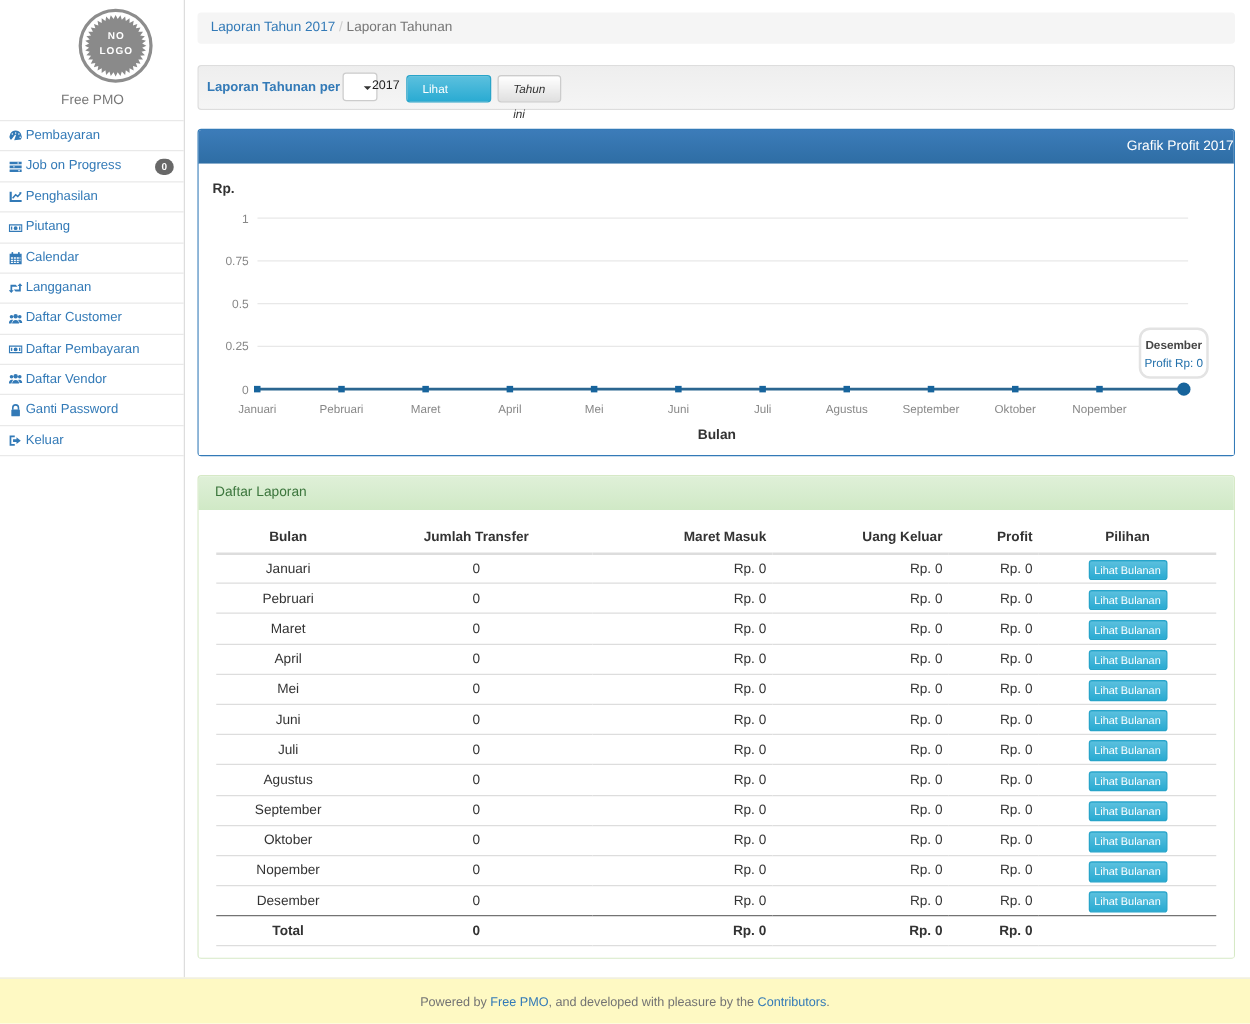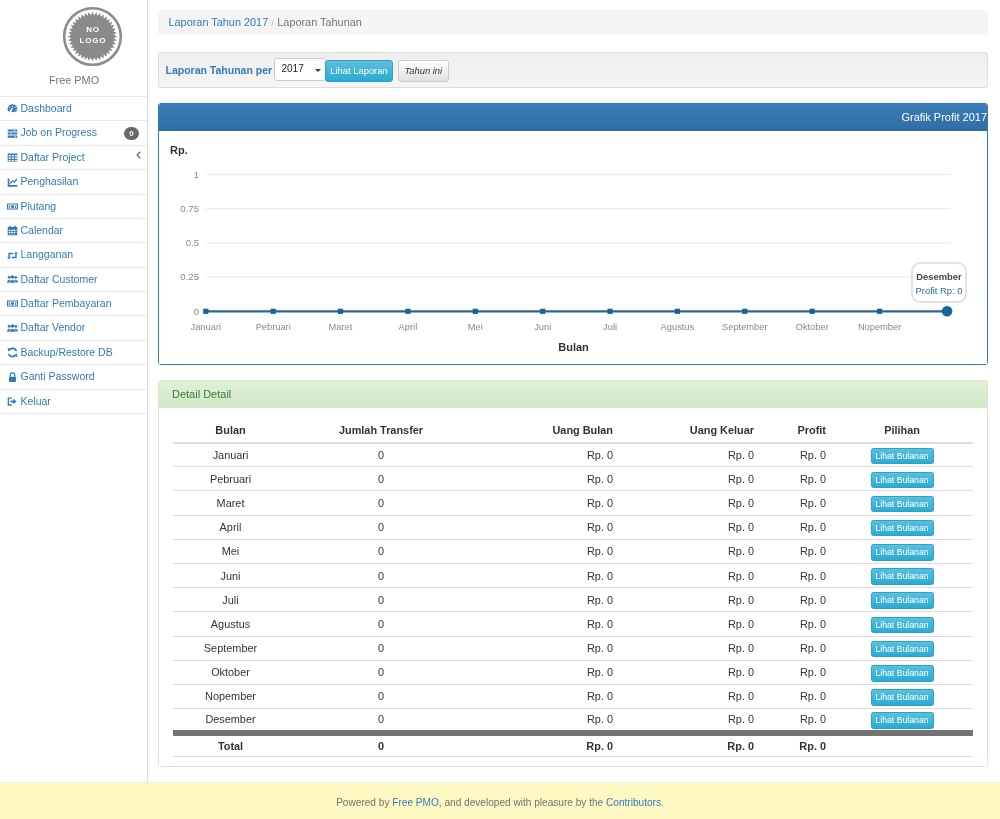--- a/index.html
+++ b/index.html
@@ -20,43 +20,43 @@
 .chev { position:absolute; left:136px; top:5.2px; }
 
 
 .main { position:absolute; left:148px; top:0; width:852px; height:782px; background:#fff; }
 .breadcrumb { position:absolute; left:10px; top:10px; width:830px; height:25px; background:#f5f5f5; border-radius:3px; line-height:25px; padding-left:10.5px; color:#777; font-size:10.9px; }
 .breadcrumb a { color:#337ab7; }
 .breadcrumb .sep { color:#ccc; padding:0 3px; }
 
 .well { position:absolute; left:10px; top:51.5px; width:830px; height:36px; background:linear-gradient(#eeeeee,#f5f5f5); border:1px solid #ddd; border-radius:3px; }
 .well .lbl { position:absolute; left:6.5px; top:0; line-height:34px; font-weight:bold; color:#337ab7; font-size:10.5px; }
-.sel { position:absolute; left:114.5px; top:5.5px; width:52px; height:23px; background:#fff; border:1px solid #ccc; border-radius:3px; font-size:10px; color:#222; line-height:20px; padding-left:7px; }
+.sel { position:absolute; left:114.5px; top:5.5px; width:28px; height:23px; background:#fff; border:1px solid #ccc; border-radius:3px; font-size:10px; color:#222; line-height:20px; padding-left:23px; }
 .sel .car { position:absolute; right:4px; top:9.5px; width:0; height:0; border-left:3px solid transparent; border-right:3px solid transparent; border-top:3.5px solid #333; }
-.btn { position:absolute; top:7.5px; height:22px; border-radius:3px; font-size:9.4px; text-align:center; line-height:20px; }
+.btn { position:absolute; top:7.5px; height:22px; border-radius:3px; font-size:9.4px; line-height:20px;padding-left:12px; }
 .btn-info { background:linear-gradient(#5bc0de,#2aabd2); border:1px solid #28a4c9; color:#fff; }
 .btn-default { background:linear-gradient(#ffffff,#e0e0e0); border:1px solid #ccc; color:#333; }
 .b1 { left:166px; width:68px; }
 .b2 { left:238.5px; width:51.5px;font-style:italic; }
 
 
 .panel1 { position:absolute; left:10px; top:102.5px; width:830px; height:262.5px; border:1px solid #337ab7; border-radius:3px; }
 .panel1 .hd { height:27px; background:linear-gradient(#3c7cb9,#2e6da4); color:#fff; font-size:11px; line-height:27px; padding-left:14px; border-radius:2px 2px 0 0;text-align:right; }
 .panel1 .bd { position:relative; height:233.5px; background:#fff;text-align:right; }
 
 
 .panel2 { position:absolute; left:10px; top:380px; width:830px; height:386.5px; border:1px solid #d6e9c6; border-radius:3px; }
 .panel2 .hd { height:27px; background:linear-gradient(#dff0d8,#d0e9c6); color:#3c763d; font-size:11px; line-height:27px; padding-left:13px; border-radius:2px 2px 0 0; }
 .panel2 .bd { background:#fff; padding:11px 14px 0 14px; height:357.5px; }
 table { border-collapse:collapse; width:800px; table-layout:fixed; font-size:10.9px; color:#333; }
 th, td { height:24.2px; padding:0 5px; overflow:hidden; }
 thead th { border-bottom:2px solid #ddd; height:23.5px; }
 tbody td { border-top:1px solid #ddd; }
 tbody tr:first-child td { border-top:none; }
-tfoot td { border-top:6px solid #737373; border-bottom:1px solid #ddd; font-weight:bold; }
+tfoot td { border-top:1px solid #737373; border-bottom:1px solid #ddd; font-weight:bold; }
 .c1 { width:115px; text-align:center; }
 .c2 { width:186px; text-align:center; }
 .c3 { width:144px; text-align:right; }
 .c4 { width:141px; text-align:right; }
 .c5 { width:72px;  text-align:right; }
 .c6 { width:142px; text-align:center; }
 .btn-tbl { display:inline-block; position:relative; top:1px; width:63px; height:16.5px; background:linear-gradient(#5bc0de,#2aabd2); border:1px solid #28a4c9; border-radius:2.5px; color:#fff; font-size:8.7px; line-height:15px; text-align:center; vertical-align:middle; }
 
 
 .footer { position:absolute; left:0; top:782px; width:1000px; height:37px; background:#fef9c3; border-top:1px solid #ececec; }
@@ -125,28 +125,28 @@
         <g>
           <rect x="753" y="132" width="54" height="39" rx="8" fill="rgba(255,255,255,0.92)" stroke="#e3e3e3" stroke-width="2"></rect>
           <text x="780" y="148.5" font-size="9.4" font-weight="bold" fill="#454545" text-anchor="middle">Desember</text>
           <text x="780" y="162.5" font-size="9.4" fill="#2270ab" text-anchor="middle">Profit Rp: 0</text>
         </g>
       </svg>
     </div>
   </div>
 
   <div class="panel2">
-    <div class="hd">Detail Detail</div>
+    <div class="hd">Daftar Laporan</div>
     <div class="bd">
       <table>
         <thead>
             <tr>
           <th class="c1">Bulan</th>
               <th class="c2">Jumlah Transfer</th>
-              <th class="c3">Uang Bulan</th>
+              <th class="c3">Maret Masuk</th>
           <th class="c4">Uang Keluar</th>
               <th class="c5">Profit</th>
               <th class="c6">Pilihan</th>
         </tr>
           </thead>
         <tbody id="tb">
             <tr>
               <td class="c1">Januari</td>
               <td class="c2">0</td>
               <td class="c3">Rp. 0</td>
@@ -266,43 +266,32 @@
       <text x="31" y="25.6" font-size="8" font-weight="bold" fill="#fff" text-anchor="middle" letter-spacing="0.8">NO</text>
       <text x="31" y="37.2" font-size="8" font-weight="bold" fill="#fff" text-anchor="middle" letter-spacing="0.8">LOGO</text>
     </svg>
   </div>
   <div class="freepmo">Free PMO</div>
   <div class="menu" id="menu">
       <div class="mi">
         <svg width="11" height="11" viewBox="0 0 16 16">
           <path fill="#337ab7" d="M8 2a7 7 0 0 0-6.1 10.5l1.3-.1 3.9-5.2a.7.7 0 0 1 1.2.7L6.3 13.4l7.8-.9A7 7 0 0 0 8 2zm0 2.1a.9.9 0 1 1 0 1.8.9.9 0 0 1 0-1.8zM4.2 5.3a.9.9 0 1 1 0 1.8.9.9 0 0 1 0-1.8zm7.6 0a.9.9 0 1 1 0 1.8.9.9 0 0 1 0-1.8zm1.5 3.6a.9.9 0 1 1 0 1.8.9.9 0 0 1 0-1.8z"></path>
         </svg>
-        <span class="txt">Dashboard</span>
+        <span class="txt">Pembayaran</span>
       </div>
       <div class="mi">
         <svg width="11" height="11" viewBox="0 0 16 16">
           <g fill="#337ab7">
             <path d="M1 2h14v3H1z M10 3v1h2V3z" fill-rule="evenodd"></path>
             <path d="M1 6.5h14v3H1z M5 7.5v1h2v-1z" fill-rule="evenodd"></path>
             <path d="M1 11h14v3H1z M11 12v1h2v-1z" fill-rule="evenodd"></path>
           </g>
         </svg>
         <span class="txt">Job on Progress</span>
         <span class="badge0">0</span>
-      </div>
-      <div class="mi">
-        <svg width="11" height="11" viewBox="0 0 16 16">
-          <path fill="#337ab7" d="M1 2h14v12H1zm1.5 2.5v2h3v-2zm4.5 0v2h3v-2zm4.5 0v2h3v-2zm-9 3.5v2h3V8zm4.5 0v2h3V8zm4.5 0v2h3V8zm-9 3.5v2h3v-2zm4.5 0v2h3v-2zm4.5 0v2h3v-2z" fill-rule="evenodd"></path>
-        </svg>
-        <span class="txt">Daftar Project</span>
-        <span class="chev">
-          <svg width="5" height="8" viewBox="0 0 5 8">
-            <path d="M4.2 0.8 1.2 4 4.2 7.2" fill="none" stroke="#5b6f83" stroke-width="1.3"></path>
-          </svg>
-        </span>
       </div>
       <div class="mi">
         <svg width="11" height="11" viewBox="0 0 16 16">
           <path fill="#337ab7" d="M1 2v12h14v-2.5H3.5V2z"></path>
           <path fill="none" stroke="#337ab7" stroke-width="1.8" d="M4.5 9.5 8 5.5l2.5 2L14 3.5"></path>
           <path fill="#337ab7" d="M14.8 2.2l-3 .6 2.4 2.4z"></path>
         </svg>
         <span class="txt">Penghasilan</span>
       </div>
       <div class="mi">
@@ -352,29 +341,20 @@
             <circle cx="12.8" cy="4.9" r="2.1"></circle>
             <path d="M0.2 12.2c0-2.3 1.4-3.9 3.3-3.9.6 0 1.2.2 1.7.5-1.1 1-1.8 2.4-1.9 3.9H0.2zM12.7 12.7c-.1-1.5-.8-2.9-1.9-3.9.5-.3 1.1-.5 1.7-.5 1.9 0 3.3 1.6 3.3 3.9h-3.1z"></path>
             <circle cx="8" cy="4.3" r="2.6"></circle>
             <path d="M3.9 12.9c0-2.6 1.8-4.3 4.1-4.3s4.1 1.7 4.1 4.3z"></path>
           </g>
         </svg>
         <span class="txt">Daftar Vendor</span>
       </div>
       <div class="mi">
         <svg width="11" height="11" viewBox="0 0 16 16">
-          <path fill="none" stroke="#337ab7" stroke-width="2.4" d="M13.8 6A6 6 0 0 0 3.2 4.6"></path>
-          <path fill="#337ab7" d="M1 1.6l.5 4.8 4.4-3.3z"></path>
-          <path fill="none" stroke="#337ab7" stroke-width="2.4" d="M2.2 10a6 6 0 0 0 10.6 1.4"></path>
-          <path fill="#337ab7" d="M15 14.4l-.5-4.8-4.4 3.3z"></path>
-        </svg>
-        <span class="txt">Backup/Restore DB</span>
-      </div>
-      <div class="mi">
-        <svg width="11" height="11" viewBox="0 0 16 16">
           <path fill="none" stroke="#337ab7" stroke-width="1.8" d="M4.7 7V4.6a3.3 3.3 0 0 1 6.6 0V7"></path>
           <rect x="3" y="6.8" width="10" height="7.8" rx="1" fill="#337ab7"></rect>
         </svg>
         <span class="txt">Ganti Password</span>
       </div>
       <div class="mi">
         <svg width="11" height="11" viewBox="0 0 16 16">
           <path fill="#337ab7" d="M7 2v2H3v8h4v2H1V2zM9 4l5 4-5 4V9.5H5v-3h4z"></path>
         </svg>
         <span class="txt">Keluar</span>

